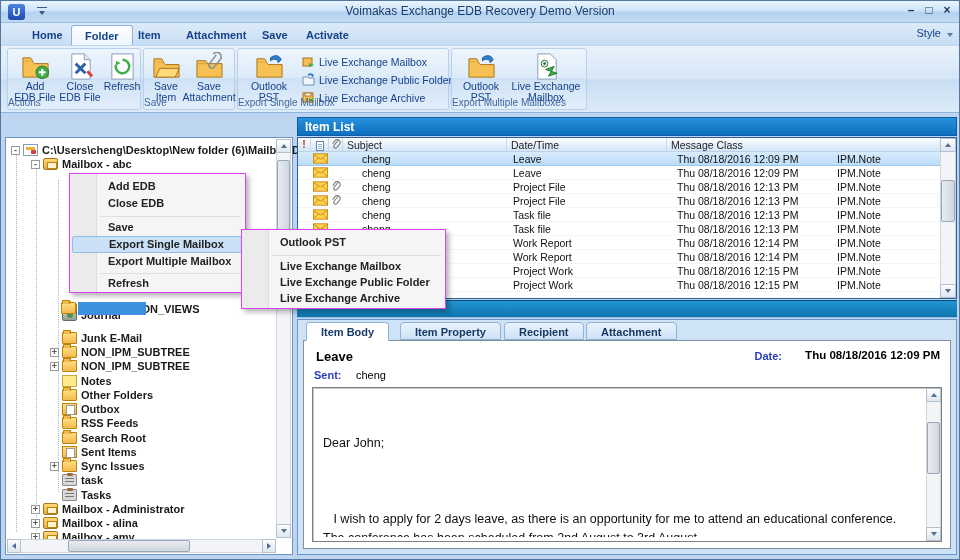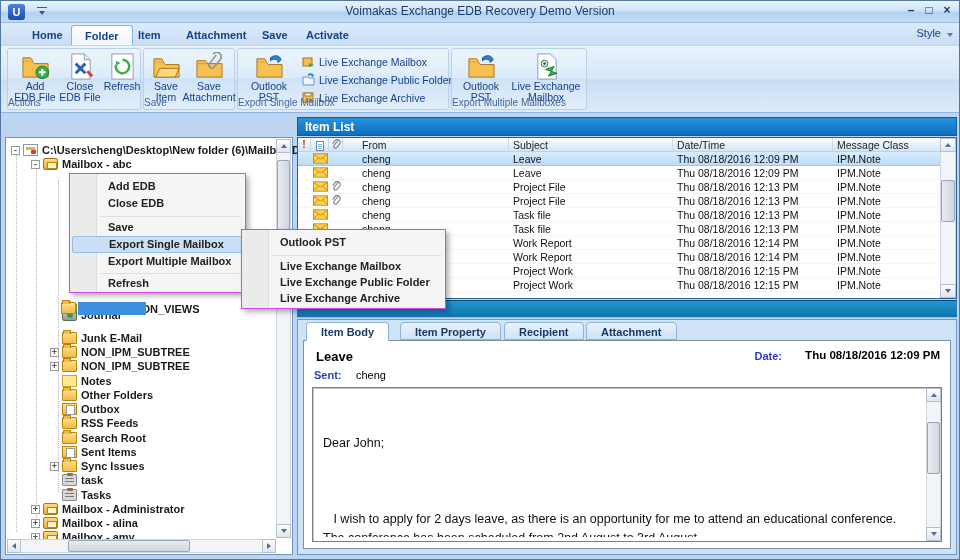--- a/index.html
+++ b/index.html
@@ -382,21 +382,20 @@
       <div id="colhdr">
         <div class="hcell cw1" style="color:#c23b22;font-weight:bold">!</div>
         <div class="hcell cw2">
             <span class="docico"></span>
           </div>
         <div class="hcell cw3">
           <svg width="10" height="12" viewBox="0 0 10 12">
               <path d="M7 1.5L3 6.5a1.8 1.8 0 0 0 2.8 2.2L9 4.5A3 3 0 0 0 4.6 1L1.8 4.6" fill="none" stroke="#7a7a7a" stroke-width="1.1"></path>
             </svg>
         </div>
-        <div class="hcell cwfrom" style="padding-left:19px">From</div>
         <div class="hcell cwsub">Subject</div>
         <div class="hcell cwdate">Date/Time</div>
         <div class="hcell cwclass" style="border-right:none">Message Class</div>
       </div>
 
       <div class="lrow sel" style="top:14px">
         <span class="ccell cw1"></span>
           <span class="ccell cw2">
             <svg width="15" height="11" viewBox="0 0 16 11">
               <rect x=".5" y=".5" width="15" height="10" fill="#ffd34f" stroke="#c8881b"></rect>

